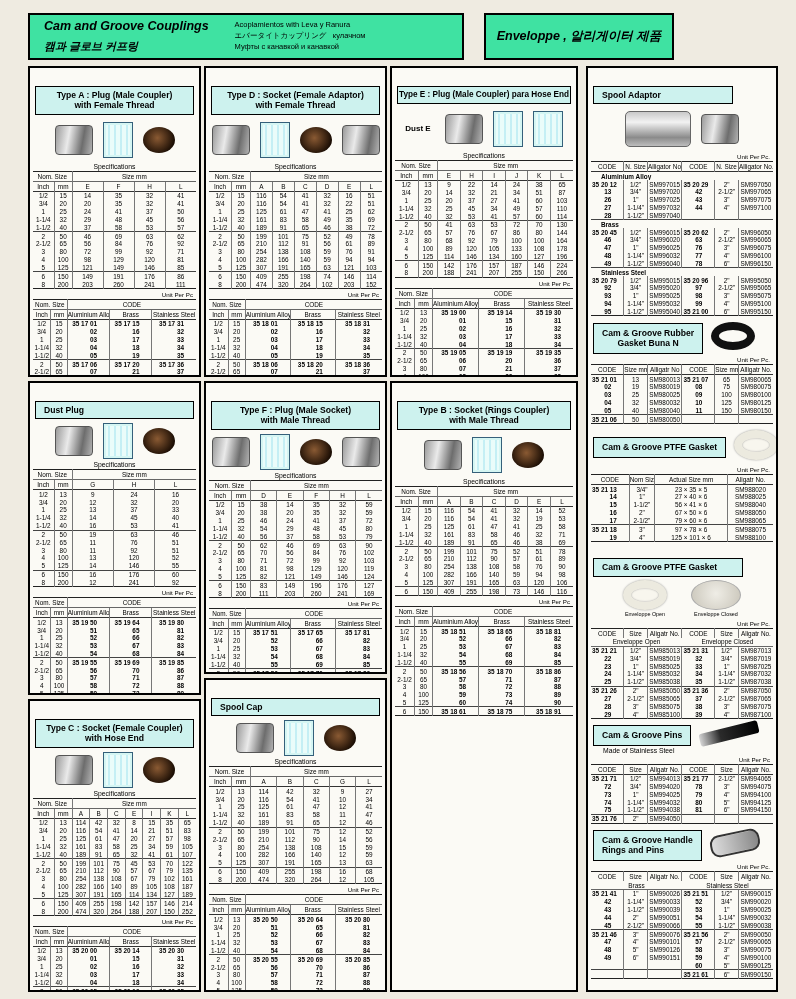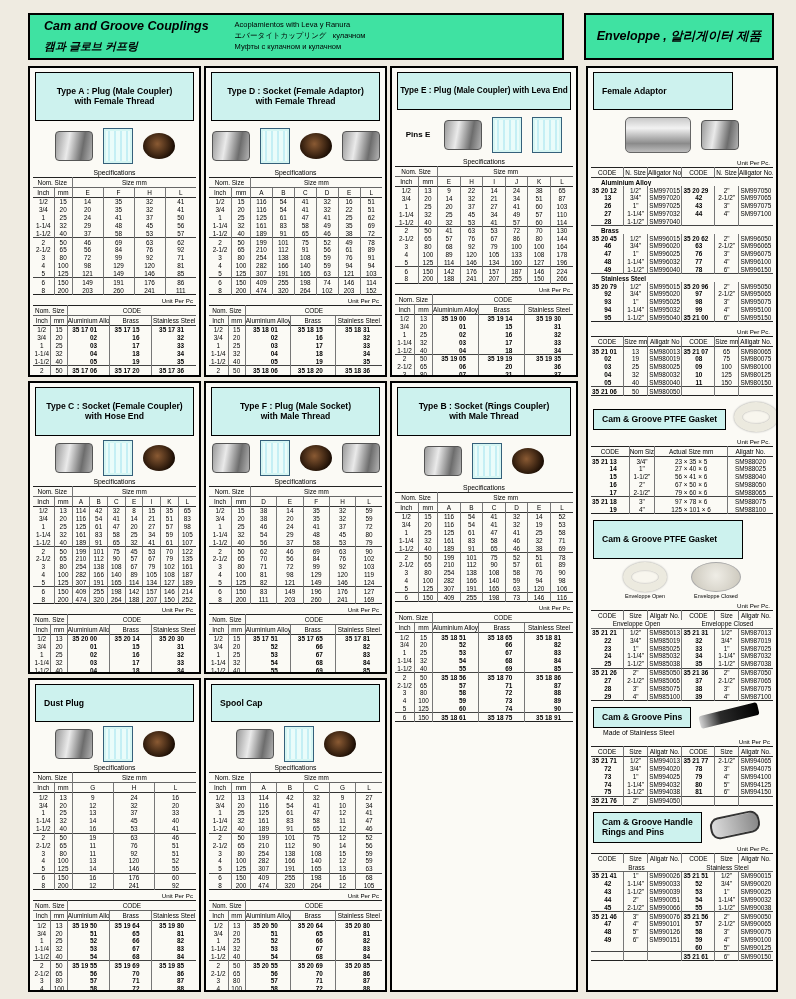--- a/index.html
+++ b/index.html
@@ -1,31 +1,31 @@
 <!DOCTYPE html>
 <html><head>
 <meta charset="utf-8">
 <style>
   html,body{margin:0;padding:0;}
   body{width:796px;height:999px;background:#e9e5da;font-family:"Liberation Sans",sans-serif;color:#000;}
   .page{position:relative;width:796px;height:999px;background:#efebe1;overflow:hidden;}
   
   .hdr-row{display:flex;padding:13px 22px 6px 28px;gap:20px;}
   .hdr{background:#3fe2a2;border:2px solid #000;}
-  .hdr-left{width:536px;display:flex;gap:26px;padding:4px 10px 4px 14px;box-sizing:border-box;}
+  .hdr-left{width:436px;display:flex;gap:26px;padding:4px 10px 4px 14px;box-sizing:border-box;}
   .hdr-right{width:190px;display:flex;align-items:center;justify-content:center;box-sizing:border-box;}
   .hdr-en{font-weight:bold;font-style:italic;font-size:12.5px;line-height:1.25;}
   .hdr-ko{font-weight:bold;font-style:italic;font-size:11px;margin-top:4px;}
   .hdr-mid{font-size:7.5px;line-height:1.45;padding-top:1px;}
   
   .main{display:flex;align-items:stretch;height:926px;padding-left:28px;gap:3px;}
   .col{display:flex;flex-direction:column;gap:4px;}
   .c1{width:173px;}.c2{width:183px;}.c3{width:188px;}.c4{width:192px;margin-left:5px;}
   .box{border:2px solid #000;background:#fbfaf5;padding:2px 3px;box-sizing:border-box;overflow:hidden;}
-  .titlebar{border:1px solid #000;background:#cdf2ee;text-align:center;font-weight:bold;font-size:8.6px;line-height:1.25;padding:13px 1px;margin:2px 2px 3px;}
+  .titlebar{border:1px solid #000;background:#cdf2ee;text-align:center;font-weight:bold;font-size:8.6px;line-height:1.25;padding:3px 1px;margin:16px 2px 3px;}
   .titlebar.small{font-size:8.2px;}
   .titlebar.left{text-align:left;padding-left:8px;}
   .imgs{display:flex;justify-content:center;align-items:center;gap:10px;height:44px;}
   .imgs.short{height:38px;}
   .speclbl{text-align:center;font-size:6.8px;margin:1px 0 1px;}
   .unit{text-align:right;font-size:6.2px;margin:2px 3px 1px;}
   .imglabel{font-size:8px;font-weight:bold;margin-right:4px;}
   
   table{width:100%;border-collapse:collapse;font-size:6.4px;table-layout:fixed;}
   table{border-top:1.4px solid #222;border-bottom:1.4px solid #222;}
@@ -65,21 +65,21 @@
 
   <div class="hdr-row">
     <div class="hdr hdr-left">
       <div>
         <div class="hdr-en">Cam and Groove Couplings</div>
         <div class="hdr-ko">캠과 글로브 커프링</div>
       </div>
       <div class="hdr-mid">
         <div>Acoplamientos with Leva y Ranura</div>
         <div><span>エバータイトカップリング</span>&nbsp;&nbsp;&nbsp;<span>кулачном</span></div>
-        <div>Муфты с кулачном и кулачном</div>
+        <div>Муфты с канавкой и канавкой</div>
       </div>
     </div>
     <div class="hdr hdr-right">
       <div class="hdr-en">Enveloppe , 알리게이터 제품</div>
     </div>
   </div>
 
   <div class="main">
 
     <div class="col c1">
@@ -308,20 +308,260 @@
                   <td>4</td>
                   <td class="vln">100</td>
                   <td class="cd vln">09</td>
                   <td class="cd vln">23</td>
                   <td class="cd vln">39</td>
                 </tr>
               </tbody>
             </table>
           </div>
       </section>
+      <section class="box" style="flex:1">
+        <div class="titlebar left">
+          <div>Dust Plug</div>
+        </div>
+        <div class="imgs short">
+            <span class="img img-coupler-photo"></span>
+            <span class="img img-outline-drawing"></span>
+            <span class="img img-socket-photo-dark"></span>
+          </div>
+        <div class="speclbl">Specifications</div>
+        <div>
+            <table class="t-spec">
+              <colgroup>
+                <col style="width: 13%;">
+                <col style="width: 11%;">
+                <col style="width: 25.3333%;">
+                <col style="width: 25.3333%;">
+                <col style="width: 25.3333%;">
+              </colgroup>
+              <thead>
+                <tr>
+                  <th colspan="2">Nom. Size</th>
+                  <th class="vln" colspan="3">Size mm</th>
+                </tr>
+                <tr>
+                  <th>Inch</th>
+                  <th class="vln">mm</th>
+                  <th class="vln">G</th>
+                  <th class="vln">H</th>
+                  <th class="vln">L</th>
+                </tr>
+              </thead>
+              <tbody>
+                <tr>
+                  <td>1/2</td>
+                  <td class="vln">13</td>
+                  <td class="vln">9</td>
+                  <td class="vln">24</td>
+                  <td class="vln">16</td>
+                </tr>
+                <tr>
+                  <td>3/4</td>
+                  <td class="vln">20</td>
+                  <td class="vln">12</td>
+                  <td class="vln">32</td>
+                  <td class="vln">20</td>
+                </tr>
+                <tr>
+                  <td>1</td>
+                  <td class="vln">25</td>
+                  <td class="vln">13</td>
+                  <td class="vln">37</td>
+                  <td class="vln">33</td>
+                </tr>
+                <tr>
+                  <td>1-1/4</td>
+                  <td class="vln">32</td>
+                  <td class="vln">14</td>
+                  <td class="vln">45</td>
+                  <td class="vln">40</td>
+                </tr>
+                <tr>
+                  <td>1-1/2</td>
+                  <td class="vln">40</td>
+                  <td class="vln">16</td>
+                  <td class="vln">53</td>
+                  <td class="vln">41</td>
+                </tr>
+              </tbody>
+              <tbody>
+                <tr>
+                  <td>2</td>
+                  <td class="vln">50</td>
+                  <td class="vln">19</td>
+                  <td class="vln">63</td>
+                  <td class="vln">46</td>
+                </tr>
+                <tr>
+                  <td>2-1/2</td>
+                  <td class="vln">65</td>
+                  <td class="vln">11</td>
+                  <td class="vln">76</td>
+                  <td class="vln">51</td>
+                </tr>
+                <tr>
+                  <td>3</td>
+                  <td class="vln">80</td>
+                  <td class="vln">11</td>
+                  <td class="vln">92</td>
+                  <td class="vln">51</td>
+                </tr>
+                <tr>
+                  <td>4</td>
+                  <td class="vln">100</td>
+                  <td class="vln">13</td>
+                  <td class="vln">120</td>
+                  <td class="vln">52</td>
+                </tr>
+                <tr>
+                  <td>5</td>
+                  <td class="vln">125</td>
+                  <td class="vln">14</td>
+                  <td class="vln">146</td>
+                  <td class="vln">55</td>
+                </tr>
+              </tbody>
+              <tbody>
+                <tr>
+                  <td>6</td>
+                  <td class="vln">150</td>
+                  <td class="vln">16</td>
+                  <td class="vln">176</td>
+                  <td class="vln">60</td>
+                </tr>
+                <tr>
+                  <td>8</td>
+                  <td class="vln">200</td>
+                  <td class="vln">12</td>
+                  <td class="vln">241</td>
+                  <td class="vln">92</td>
+                </tr>
+              </tbody>
+            </table>
+          </div>
+        <div class="unit">Unit Per Pc</div>
+        <div>
+            <table class="t-code">
+              <colgroup>
+                <col style="width: 11%;">
+                <col style="width: 10%;">
+                <col style="width: 26%;">
+                <col style="width: 26%;">
+                <col style="width: 27%;">
+              </colgroup>
+              <thead>
+                <tr>
+                  <th colspan="2">Nom. Size</th>
+                  <th class="vln" colspan="3">CODE</th>
+                </tr>
+                <tr>
+                  <th>Inch</th>
+                  <th class="vln">mm</th>
+                  <th class="vln">Aluminium Alloy</th>
+                  <th class="vln">Brass</th>
+                  <th class="vln">Stainless Steel</th>
+                </tr>
+              </thead>
+              <tbody>
+                <tr>
+                  <td>1/2</td>
+                  <td class="vln">13</td>
+                  <td class="cd vln">35 19 50</td>
+                  <td class="cd vln">35 19 64</td>
+                  <td class="cd vln">35 19 80</td>
+                </tr>
+                <tr>
+                  <td>3/4</td>
+                  <td class="vln">20</td>
+                  <td class="cd vln">51</td>
+                  <td class="cd vln">65</td>
+                  <td class="cd vln">81</td>
+                </tr>
+                <tr>
+                  <td>1</td>
+                  <td class="vln">25</td>
+                  <td class="cd vln">52</td>
+                  <td class="cd vln">66</td>
+                  <td class="cd vln">82</td>
+                </tr>
+                <tr>
+                  <td>1-1/4</td>
+                  <td class="vln">32</td>
+                  <td class="cd vln">53</td>
+                  <td class="cd vln">67</td>
+                  <td class="cd vln">83</td>
+                </tr>
+                <tr>
+                  <td>1-1/2</td>
+                  <td class="vln">40</td>
+                  <td class="cd vln">54</td>
+                  <td class="cd vln">68</td>
+                  <td class="cd vln">84</td>
+                </tr>
+              </tbody>
+              <tbody>
+                <tr>
+                  <td>2</td>
+                  <td class="vln">50</td>
+                  <td class="cd vln">35 19 55</td>
+                  <td class="cd vln">35 19 69</td>
+                  <td class="cd vln">35 19 85</td>
+                </tr>
+                <tr>
+                  <td>2-1/2</td>
+                  <td class="vln">65</td>
+                  <td class="cd vln">56</td>
+                  <td class="cd vln">70</td>
+                  <td class="cd vln">86</td>
+                </tr>
+                <tr>
+                  <td>3</td>
+                  <td class="vln">80</td>
+                  <td class="cd vln">57</td>
+                  <td class="cd vln">71</td>
+                  <td class="cd vln">87</td>
+                </tr>
+                <tr>
+                  <td>4</td>
+                  <td class="vln">100</td>
+                  <td class="cd vln">58</td>
+                  <td class="cd vln">72</td>
+                  <td class="cd vln">88</td>
+                </tr>
+                <tr>
+                  <td>5</td>
+                  <td class="vln">125</td>
+                  <td class="cd vln">59</td>
+                  <td class="cd vln">73</td>
+                  <td class="cd vln">89</td>
+                </tr>
+              </tbody>
+              <tbody>
+                <tr>
+                  <td>6</td>
+                  <td class="vln">150</td>
+                  <td class="cd vln">60</td>
+                  <td class="cd vln">74</td>
+                  <td class="cd vln">90</td>
+                </tr>
+                <tr>
+                  <td>8</td>
+                  <td class="vln">200</td>
+                  <td class="cd vln">35 19 61</td>
+                  <td class="cd vln">35 19 75</td>
+                  <td class="cd vln">35 19 91</td>
+                </tr>
+              </tbody>
+            </table>
+          </div>
+      </section>
       <section class="box" style="height:293px">
         <div class="titlebar">
           <div>Type C : Socket (Female Coupler)</div>
           <div>with Hose End</div>
         </div>
         <div class="imgs short">
             <span class="img img-coupler-photo"></span>
             <span class="img img-outline-drawing"></span>
             <span class="img img-socket-photo-dark"></span>
           </div>
@@ -575,260 +815,20 @@
                   <td>3</td>
                   <td class="vln">80</td>
                   <td class="cd vln">07</td>
                   <td class="cd vln">21</td>
                   <td class="cd vln">37</td>
                 </tr>
               </tbody>
             </table>
           </div>
       </section>
-      <section class="box" style="flex:1">
-        <div class="titlebar left">
-          <div>Dust Plug</div>
-        </div>
-        <div class="imgs short">
-            <span class="img img-coupler-photo"></span>
-            <span class="img img-outline-drawing"></span>
-            <span class="img img-socket-photo-dark"></span>
-          </div>
-        <div class="speclbl">Specifications</div>
-        <div>
-            <table class="t-spec">
-              <colgroup>
-                <col style="width: 13%;">
-                <col style="width: 11%;">
-                <col style="width: 25.3333%;">
-                <col style="width: 25.3333%;">
-                <col style="width: 25.3333%;">
-              </colgroup>
-              <thead>
-                <tr>
-                  <th colspan="2">Nom. Size</th>
-                  <th class="vln" colspan="3">Size mm</th>
-                </tr>
-                <tr>
-                  <th>Inch</th>
-                  <th class="vln">mm</th>
-                  <th class="vln">G</th>
-                  <th class="vln">H</th>
-                  <th class="vln">L</th>
-                </tr>
-              </thead>
-              <tbody>
-                <tr>
-                  <td>1/2</td>
-                  <td class="vln">13</td>
-                  <td class="vln">9</td>
-                  <td class="vln">24</td>
-                  <td class="vln">16</td>
-                </tr>
-                <tr>
-                  <td>3/4</td>
-                  <td class="vln">20</td>
-                  <td class="vln">12</td>
-                  <td class="vln">32</td>
-                  <td class="vln">20</td>
-                </tr>
-                <tr>
-                  <td>1</td>
-                  <td class="vln">25</td>
-                  <td class="vln">13</td>
-                  <td class="vln">37</td>
-                  <td class="vln">33</td>
-                </tr>
-                <tr>
-                  <td>1-1/4</td>
-                  <td class="vln">32</td>
-                  <td class="vln">14</td>
-                  <td class="vln">45</td>
-                  <td class="vln">40</td>
-                </tr>
-                <tr>
-                  <td>1-1/2</td>
-                  <td class="vln">40</td>
-                  <td class="vln">16</td>
-                  <td class="vln">53</td>
-                  <td class="vln">41</td>
-                </tr>
-              </tbody>
-              <tbody>
-                <tr>
-                  <td>2</td>
-                  <td class="vln">50</td>
-                  <td class="vln">19</td>
-                  <td class="vln">63</td>
-                  <td class="vln">46</td>
-                </tr>
-                <tr>
-                  <td>2-1/2</td>
-                  <td class="vln">65</td>
-                  <td class="vln">11</td>
-                  <td class="vln">76</td>
-                  <td class="vln">51</td>
-                </tr>
-                <tr>
-                  <td>3</td>
-                  <td class="vln">80</td>
-                  <td class="vln">11</td>
-                  <td class="vln">92</td>
-                  <td class="vln">51</td>
-                </tr>
-                <tr>
-                  <td>4</td>
-                  <td class="vln">100</td>
-                  <td class="vln">13</td>
-                  <td class="vln">120</td>
-                  <td class="vln">52</td>
-                </tr>
-                <tr>
-                  <td>5</td>
-                  <td class="vln">125</td>
-                  <td class="vln">14</td>
-                  <td class="vln">146</td>
-                  <td class="vln">55</td>
-                </tr>
-              </tbody>
-              <tbody>
-                <tr>
-                  <td>6</td>
-                  <td class="vln">150</td>
-                  <td class="vln">16</td>
-                  <td class="vln">176</td>
-                  <td class="vln">60</td>
-                </tr>
-                <tr>
-                  <td>8</td>
-                  <td class="vln">200</td>
-                  <td class="vln">12</td>
-                  <td class="vln">241</td>
-                  <td class="vln">92</td>
-                </tr>
-              </tbody>
-            </table>
-          </div>
-        <div class="unit">Unit Per Pc</div>
-        <div>
-            <table class="t-code">
-              <colgroup>
-                <col style="width: 11%;">
-                <col style="width: 10%;">
-                <col style="width: 26%;">
-                <col style="width: 26%;">
-                <col style="width: 27%;">
-              </colgroup>
-              <thead>
-                <tr>
-                  <th colspan="2">Nom. Size</th>
-                  <th class="vln" colspan="3">CODE</th>
-                </tr>
-                <tr>
-                  <th>Inch</th>
-                  <th class="vln">mm</th>
-                  <th class="vln">Aluminium Alloy</th>
-                  <th class="vln">Brass</th>
-                  <th class="vln">Stainless Steel</th>
-                </tr>
-              </thead>
-              <tbody>
-                <tr>
-                  <td>1/2</td>
-                  <td class="vln">13</td>
-                  <td class="cd vln">35 19 50</td>
-                  <td class="cd vln">35 19 64</td>
-                  <td class="cd vln">35 19 80</td>
-                </tr>
-                <tr>
-                  <td>3/4</td>
-                  <td class="vln">20</td>
-                  <td class="cd vln">51</td>
-                  <td class="cd vln">65</td>
-                  <td class="cd vln">81</td>
-                </tr>
-                <tr>
-                  <td>1</td>
-                  <td class="vln">25</td>
-                  <td class="cd vln">52</td>
-                  <td class="cd vln">66</td>
-                  <td class="cd vln">82</td>
-                </tr>
-                <tr>
-                  <td>1-1/4</td>
-                  <td class="vln">32</td>
-                  <td class="cd vln">53</td>
-                  <td class="cd vln">67</td>
-                  <td class="cd vln">83</td>
-                </tr>
-                <tr>
-                  <td>1-1/2</td>
-                  <td class="vln">40</td>
-                  <td class="cd vln">54</td>
-                  <td class="cd vln">68</td>
-                  <td class="cd vln">84</td>
-                </tr>
-              </tbody>
-              <tbody>
-                <tr>
-                  <td>2</td>
-                  <td class="vln">50</td>
-                  <td class="cd vln">35 19 55</td>
-                  <td class="cd vln">35 19 69</td>
-                  <td class="cd vln">35 19 85</td>
-                </tr>
-                <tr>
-                  <td>2-1/2</td>
-                  <td class="vln">65</td>
-                  <td class="cd vln">56</td>
-                  <td class="cd vln">70</td>
-                  <td class="cd vln">86</td>
-                </tr>
-                <tr>
-                  <td>3</td>
-                  <td class="vln">80</td>
-                  <td class="cd vln">57</td>
-                  <td class="cd vln">71</td>
-                  <td class="cd vln">87</td>
-                </tr>
-                <tr>
-                  <td>4</td>
-                  <td class="vln">100</td>
-                  <td class="cd vln">58</td>
-                  <td class="cd vln">72</td>
-                  <td class="cd vln">88</td>
-                </tr>
-                <tr>
-                  <td>5</td>
-                  <td class="vln">125</td>
-                  <td class="cd vln">59</td>
-                  <td class="cd vln">73</td>
-                  <td class="cd vln">89</td>
-                </tr>
-              </tbody>
-              <tbody>
-                <tr>
-                  <td>6</td>
-                  <td class="vln">150</td>
-                  <td class="cd vln">60</td>
-                  <td class="cd vln">74</td>
-                  <td class="cd vln">90</td>
-                </tr>
-                <tr>
-                  <td>8</td>
-                  <td class="vln">200</td>
-                  <td class="cd vln">35 19 61</td>
-                  <td class="cd vln">35 19 75</td>
-                  <td class="cd vln">35 19 91</td>
-                </tr>
-              </tbody>
-            </table>
-          </div>
-      </section>
     </div>
 
     <div class="col c2">
       <section class="box" style="height:311px">
         <div class="titlebar">
           <div>Type D : Socket (Female Adaptor)</div>
           <div>with Female Thread</div>
         </div>
         <div class="imgs">
             <span class="img img-coupler-photo"></span>
@@ -1592,24 +1592,24 @@
                 </tr>
               </tbody>
             </table>
           </div>
       </section>
     </div>
 
     <div class="col c3">
       <section class="box" style="height:311px">
         <div class="titlebar small">
-          <div>Type E : Plug (Male Coupler) with Leva End</div>
+          <div>Type E : Plug (Male Coupler) para Hose End</div>
         </div>
         <div class="imgs">
-          <span class="imglabel">Pins E</span>
+          <span class="imglabel">Dust E</span>
           <span style="display:flex;gap:10px;align-items:center">
               <span class="img img-coupler-photo"></span>
               <span class="img img-outline-drawing"></span>
               <span class="img img-outline-drawing"></span>
             </span>
         </div>
         <div class="speclbl">Specifications</div>
         <div>
             <table class="t-spec">
               <colgroup>
@@ -2141,21 +2141,21 @@
             </table>
           </div>
       </section>
     </div>
 
     <div class="col c4">
       <section class="box" style="flex:1">
 
         <div class="rsec">
           <div class="titlebar left" style="margin-right:40px">
-            <div>Female Adaptor</div>
+            <div>Spool Adaptor</div>
           </div>
           <div class="imgs">
               <span class="img img-spool-photo"></span>
               <span class="img img-coupler-photo"></span>
             </div>
           <div class="unit">Unit Per Pc.</div>
           <div>
               <table class="t-pair">
                 <colgroup>
                   <col style="width: 18%;">
@@ -2308,20 +2308,27 @@
                     <td class="cd vln">35 21 00</td>
                     <td class="vln">6"</td>
                     <td class="vln">SM995150</td>
                   </tr>
                 </tbody>
               </table>
             </div>
         </div>
 
         <div class="rsec">
+          <div class="titrow">
+            <div class="titlebar">
+              <div>Cam &amp; Groove Rubber</div>
+              <div>Gasket Buna N</div>
+            </div>
+            <span><span class="img img-oring"></span></span>
+          </div>
           <div class="unit">Unit Per Pc.</div>
           <div>
               <table class="t-pair">
                 <colgroup>
                   <col style="width: 18%;">
                   <col style="width: 13%;">
                   <col style="width: 19%;">
                   <col style="width: 18%;">
                   <col style="width: 13%;">
                   <col style="width: 19%;">

